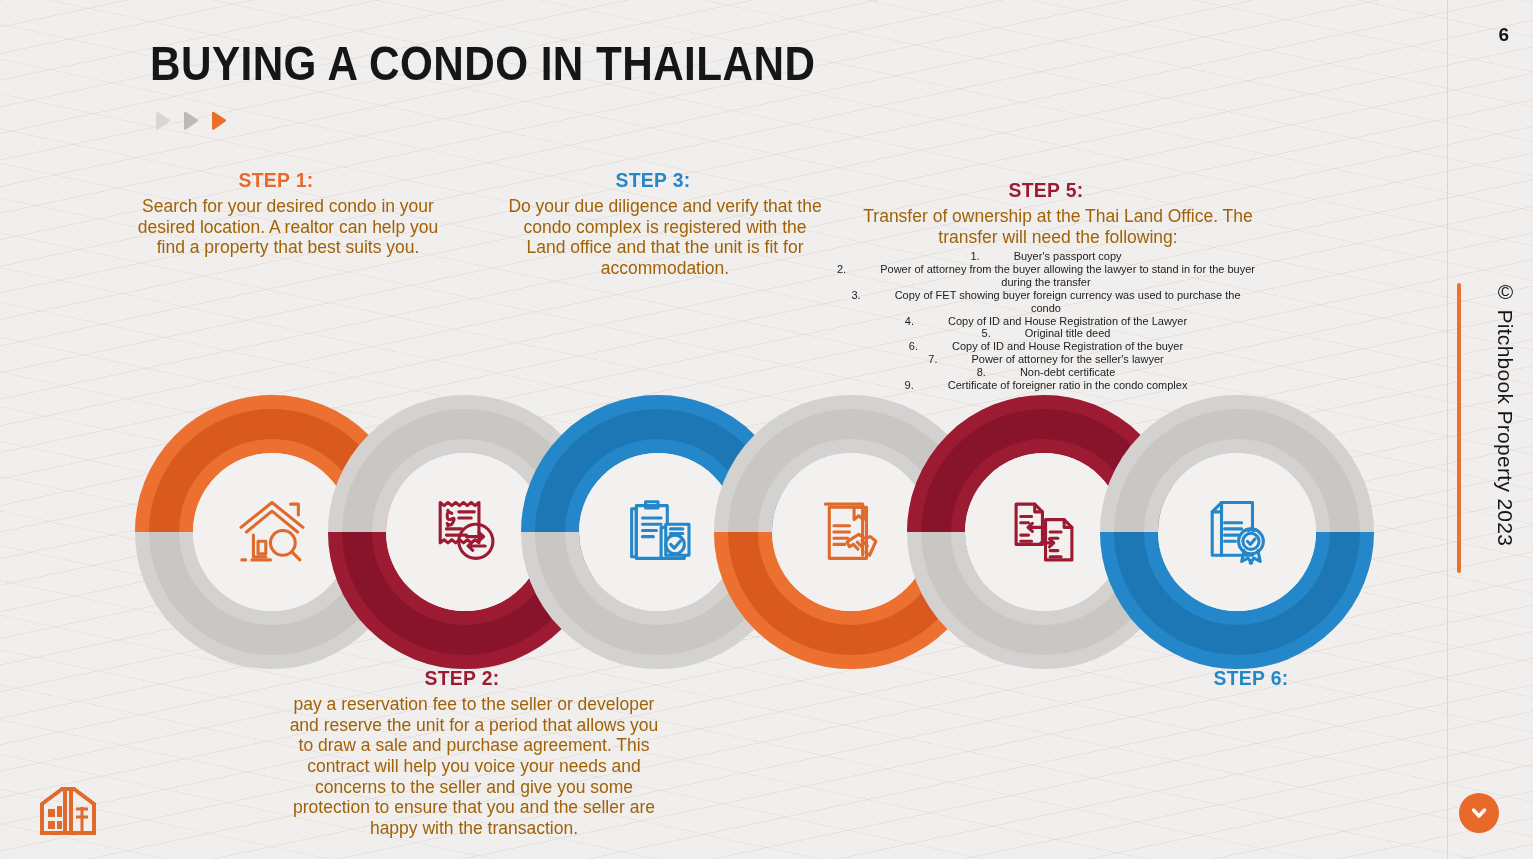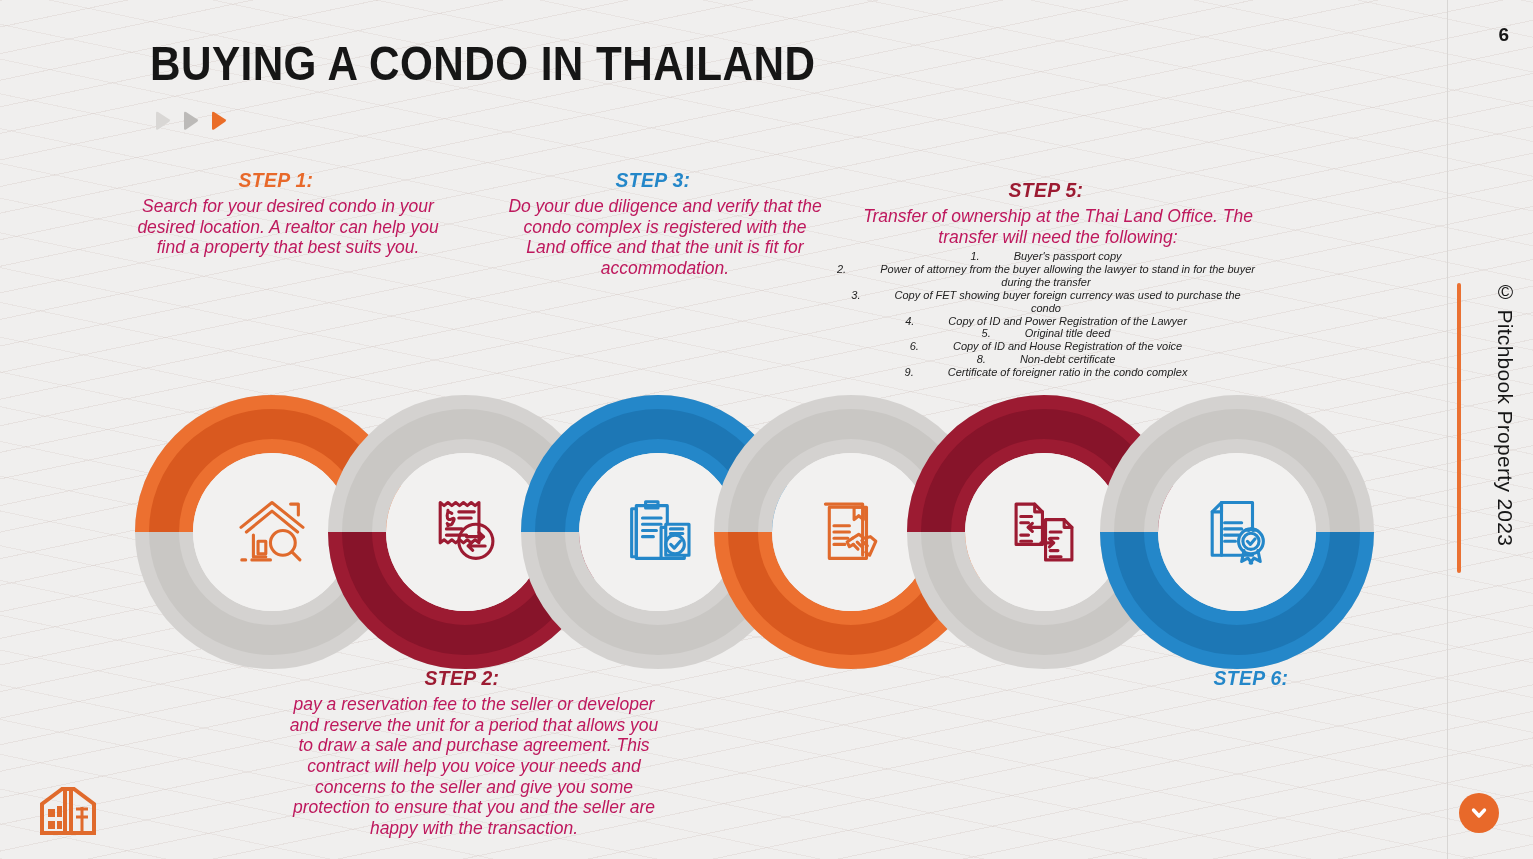--- a/index.html
+++ b/index.html
@@ -56,29 +56,29 @@
     width:4px; height:290px; background:#ea7132; border-radius:2px;
   }
   #copyright-text{
     position:absolute; right:16px; top:280px;
     writing-mode:vertical-rl;
     font-size:21px; letter-spacing:.3px; color:#161616;
     white-space:nowrap;
   }
 
   
-  .step-block{ position:absolute; text-align:center;font-style:italic; }
+  .step-block{ position:absolute; text-align:center; }
   .step-label{
     font-family:"Liberation Sans Narrow","Liberation Sans", sans-serif;
     font-weight:bold; font-size:21px; letter-spacing:.4px;
     margin-bottom:4px;
     transform:scaleX(.92);
   }
   .step-body{
-    font-size:17.5px; line-height:1.18; color:#be185d;margin-left:24px;
+    font-size:17.5px; line-height:1.18; color:#a16207;margin-left:24px;
   }
   .c-orange{ color:#e8692a; }
   .c-blue  { color:#2487c9; }
   .c-maroon{ color:#9c1b32; }
 
   #step1{ left:108px;  top:168px;  width:336px; }
   #step3{ left:483px;  top:168px;  width:340px; }
   #step5{ left:836px;  top:178px;  width:420px; }
   #step2{ left:262px;  top:666px;  width:400px; }
   #step4{ left:690px;  top:666px;  width:318px; }
@@ -136,23 +136,24 @@
     <div class="step-body">Do your due diligence and verify that the condo complex is registered with the Land office and that the unit is fit for accommodation.</div>
   </div>
 
   <div class="step-block" id="step5">
     <div class="step-label c-maroon">STEP 5:</div>
     <div class="step-body">Transfer of ownership at the Thai Land Office. The transfer will need the following:</div>
     <div id="step5-list">
         <div class="step5-item"><span class="num">1.</span><span>Buyer's passport copy</span></div>
         <div class="step5-item"><span class="num">2.</span><span>Power of attorney from the buyer allowing the lawyer to stand in for the buyer during the transfer</span></div>
         <div class="step5-item"><span class="num">3.</span><span>Copy of FET showing buyer foreign currency was used to purchase the condo</span></div>
-        <div class="step5-item"><span class="num">4.</span><span>Copy of ID and Power Registration of the Lawyer</span></div>
+        <div class="step5-item"><span class="num">4.</span><span>Copy of ID and House Registration of the Lawyer</span></div>
         <div class="step5-item"><span class="num">5.</span><span>Original title deed</span></div>
-        <div class="step5-item"><span class="num">6.</span><span>Copy of ID and House Registration of the voice</span></div>
+        <div class="step5-item"><span class="num">6.</span><span>Copy of ID and House Registration of the buyer</span></div>
+        <div class="step5-item"><span class="num">7.</span><span>Power of attorney for the seller's lawyer</span></div>
         <div class="step5-item"><span class="num">8.</span><span>Non-debt certificate</span></div>
         <div class="step5-item"><span class="num">9.</span><span>Certificate of foreigner ratio in the condo complex</span></div>
       </div>
   </div>
 
   <svg id="chain" viewBox="0 0 1533 859">
     <defs>
 
       <clipPath id="clipTop1">
           <rect x="155" y="290" width="240" height="243"></rect>

